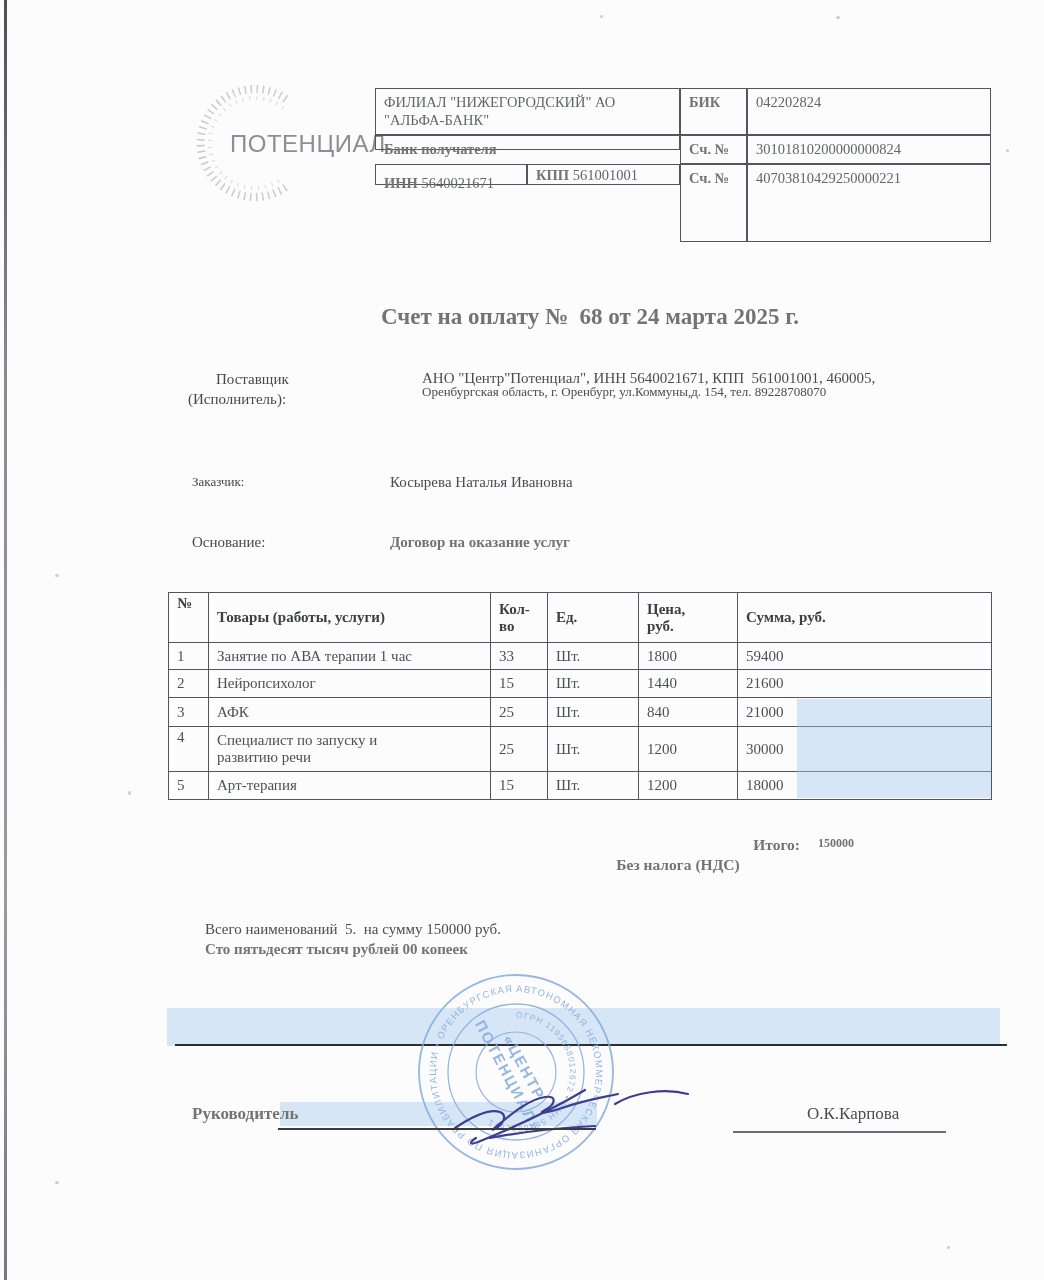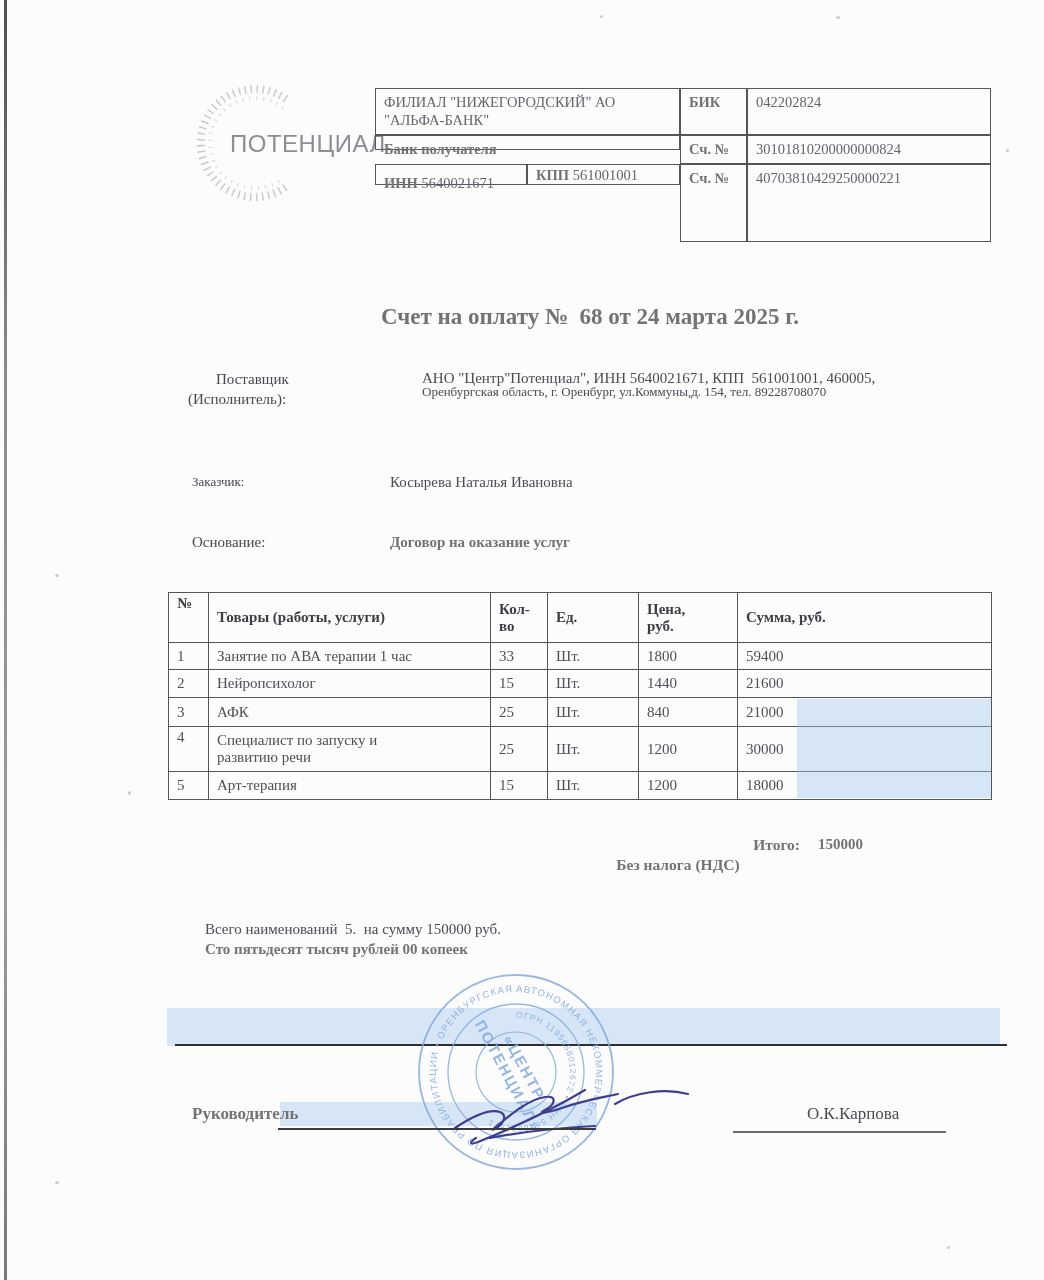--- a/index.html
+++ b/index.html
@@ -168,21 +168,21 @@
         <td>Шт.</td>
         <td>1200</td>
         <td>18000</td>
       </tr>
     </tbody>
   </table>
 
   <div class="abs hl" style="left:797px;top:699px;width:194px;height:99px;"></div>
 
   <div class="abs b ink-dark" style="left:556px;top:836px;width:244px;text-align:right;font-size:15.5px;">Итого:</div>
-  <div class="abs b ink-dark" style="left:818px;top:836px;font-size:15px;">150000</div>
+  <div class="abs b ink-dark" style="left:818px;top:836px;font-size:12px;">150000</div>
   <div class="abs b ink-dark" style="left:556px;top:856px;width:244px;text-align:center;font-size:15.5px;">Без налога (НДС)</div>
 
   <div class="abs pre ink" style="left:205px;top:921px;font-size:15px;">Всего наименований  5.  на сумму 150000 руб.</div>
   <div class="abs b ink-dark" style="left:205px;top:941px;font-size:15px;">Сто пятьдесят тысяч рублей 00 копеек</div>
 
   <div class="abs hl" style="left:167px;top:1008px;width:833px;height:38px;"></div>
   <div class="abs rule" style="left:175px;top:1044px;width:832px;height:2px;"></div>
   <div class="abs hl" style="left:280px;top:1102px;width:317px;height:24px;"></div>
 
   <svg class="abs" style="left:406px;top:962px;opacity:.85;" width="220" height="220">

